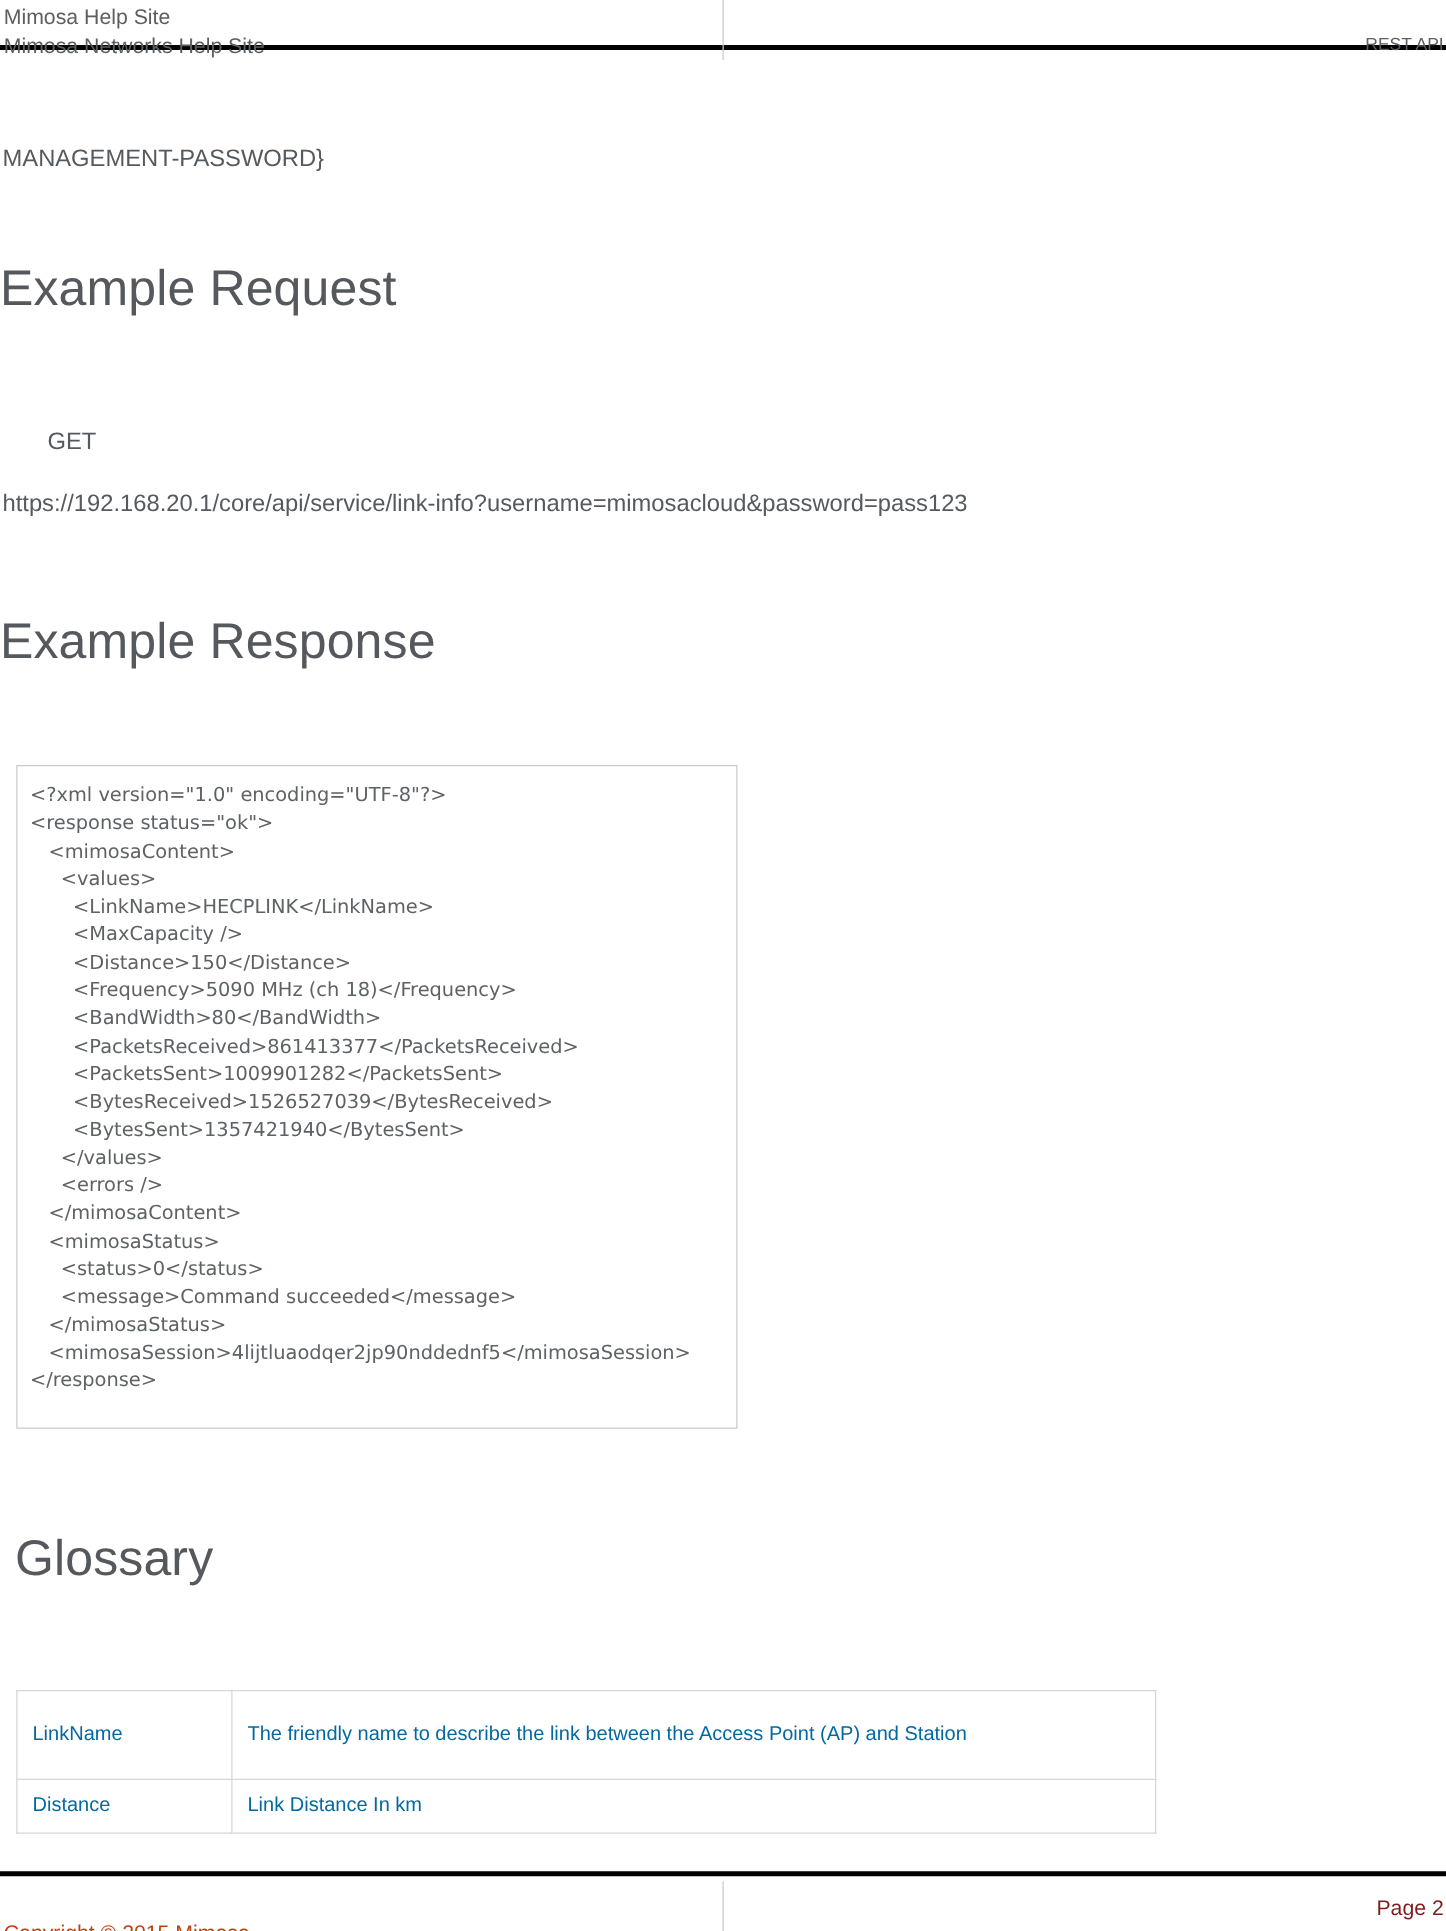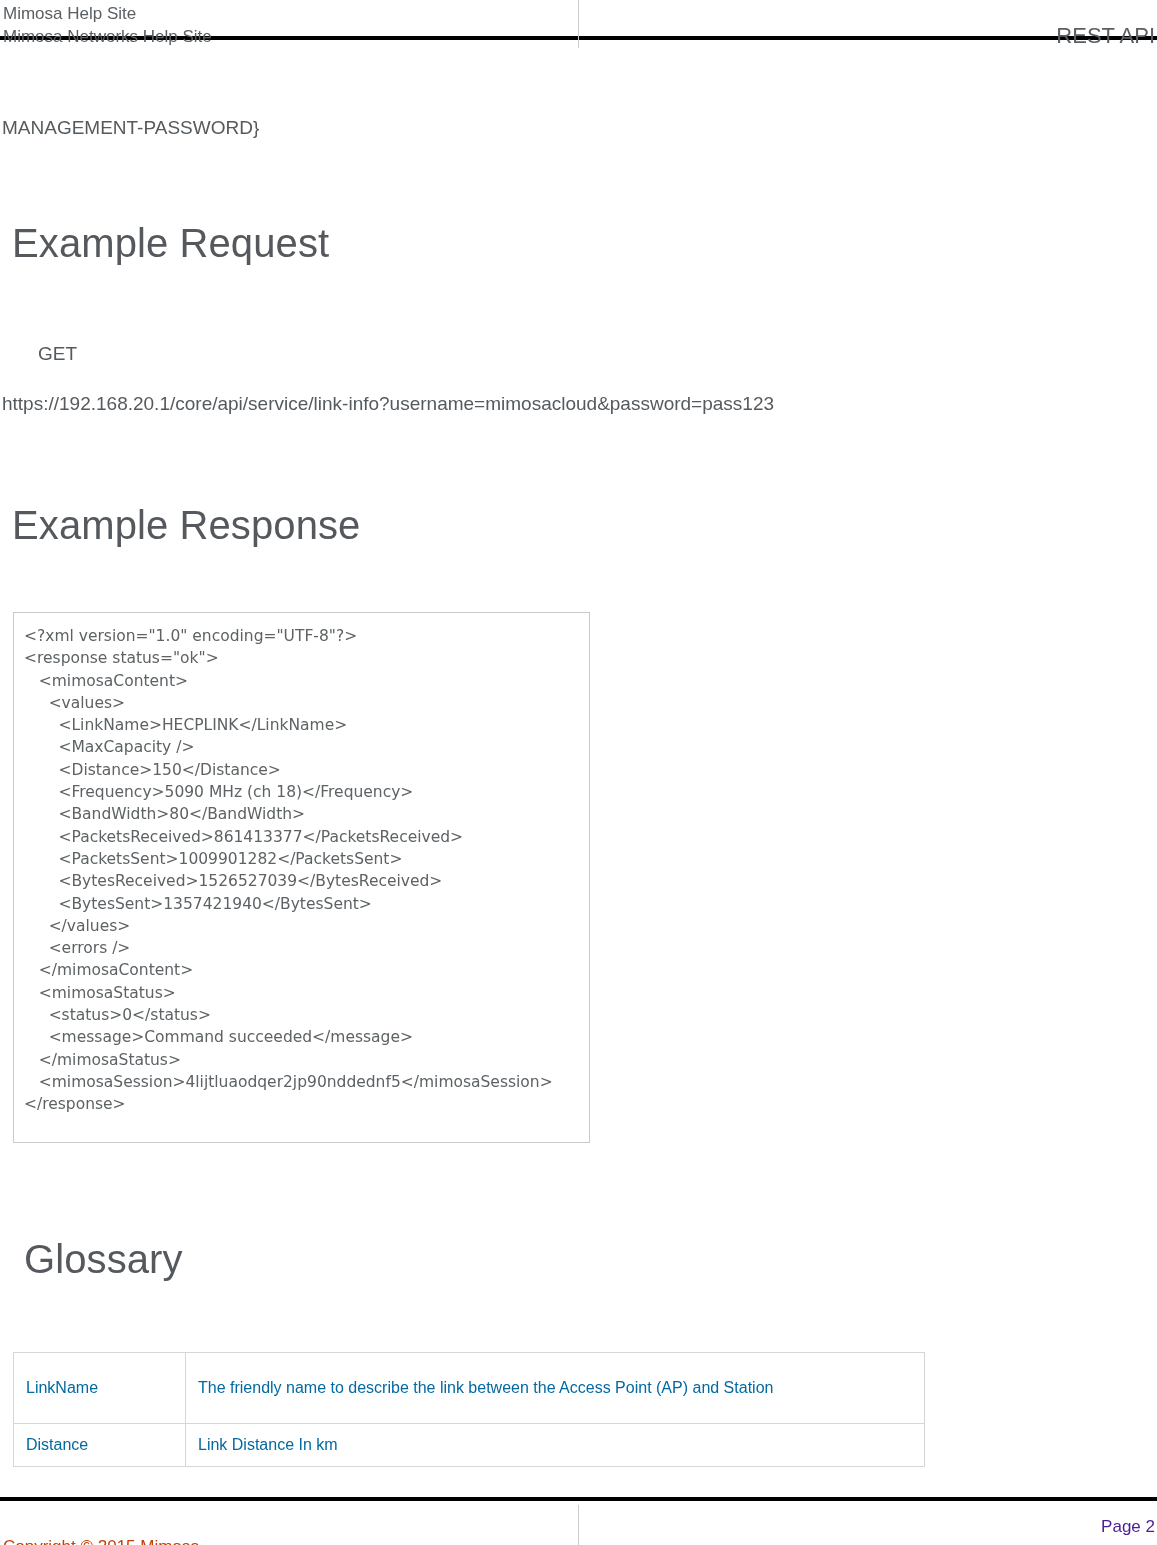--- a/index.html
+++ b/index.html
@@ -48,21 +48,21 @@
     left: 578px;
     top: 0px;
     width: 1px;
     height: 48px;
     background: #c9cbcd;
   }
   .header-right {
     position: absolute;
     right: 2px;
     top: 24px;
-    font-size: 22px;
+    font-size: 14px;
     line-height: 23px;
     color: #5a5f63;
     text-align: center;
     white-space: nowrap;
   }
 
   
   .content {
     position: absolute;
     left: 0;
@@ -82,21 +82,21 @@
     left: 2px;
     top: 63px;
   }
 
   .h1 {
     position: absolute;
     font-size: 40px;
     font-weight: normal;
     line-height: 48px;
     color: #55595d;
-    margin: 12px;
+    margin: 0;
     letter-spacing: 0.1px;
   }
   .h1-example-request { left: 0px; top: 155px; }
   .h1-example-response { left: 0px; top: 437px; }
   .h1-glossary { left: 0px; top: 1171px; padding-left: 12px; }
 
   .p-get {
     position: absolute;
     left: 2px;
     top: 289px;
@@ -183,21 +183,21 @@
     width: 1px;
     height: 40px;
     background: #c9cbcd;
   }
   .footer-right {
     position: absolute;
     right: 2px;
     top: 14px;
     font-size: 17px;
     line-height: 23px;
-    color: #4c1d95;
+    color: #7f1d1d;
     text-align: right;
     white-space: nowrap;
   }
 </style>
 </head>
 <body>
 
 <div class="page">
 
   <div class="page-header">

